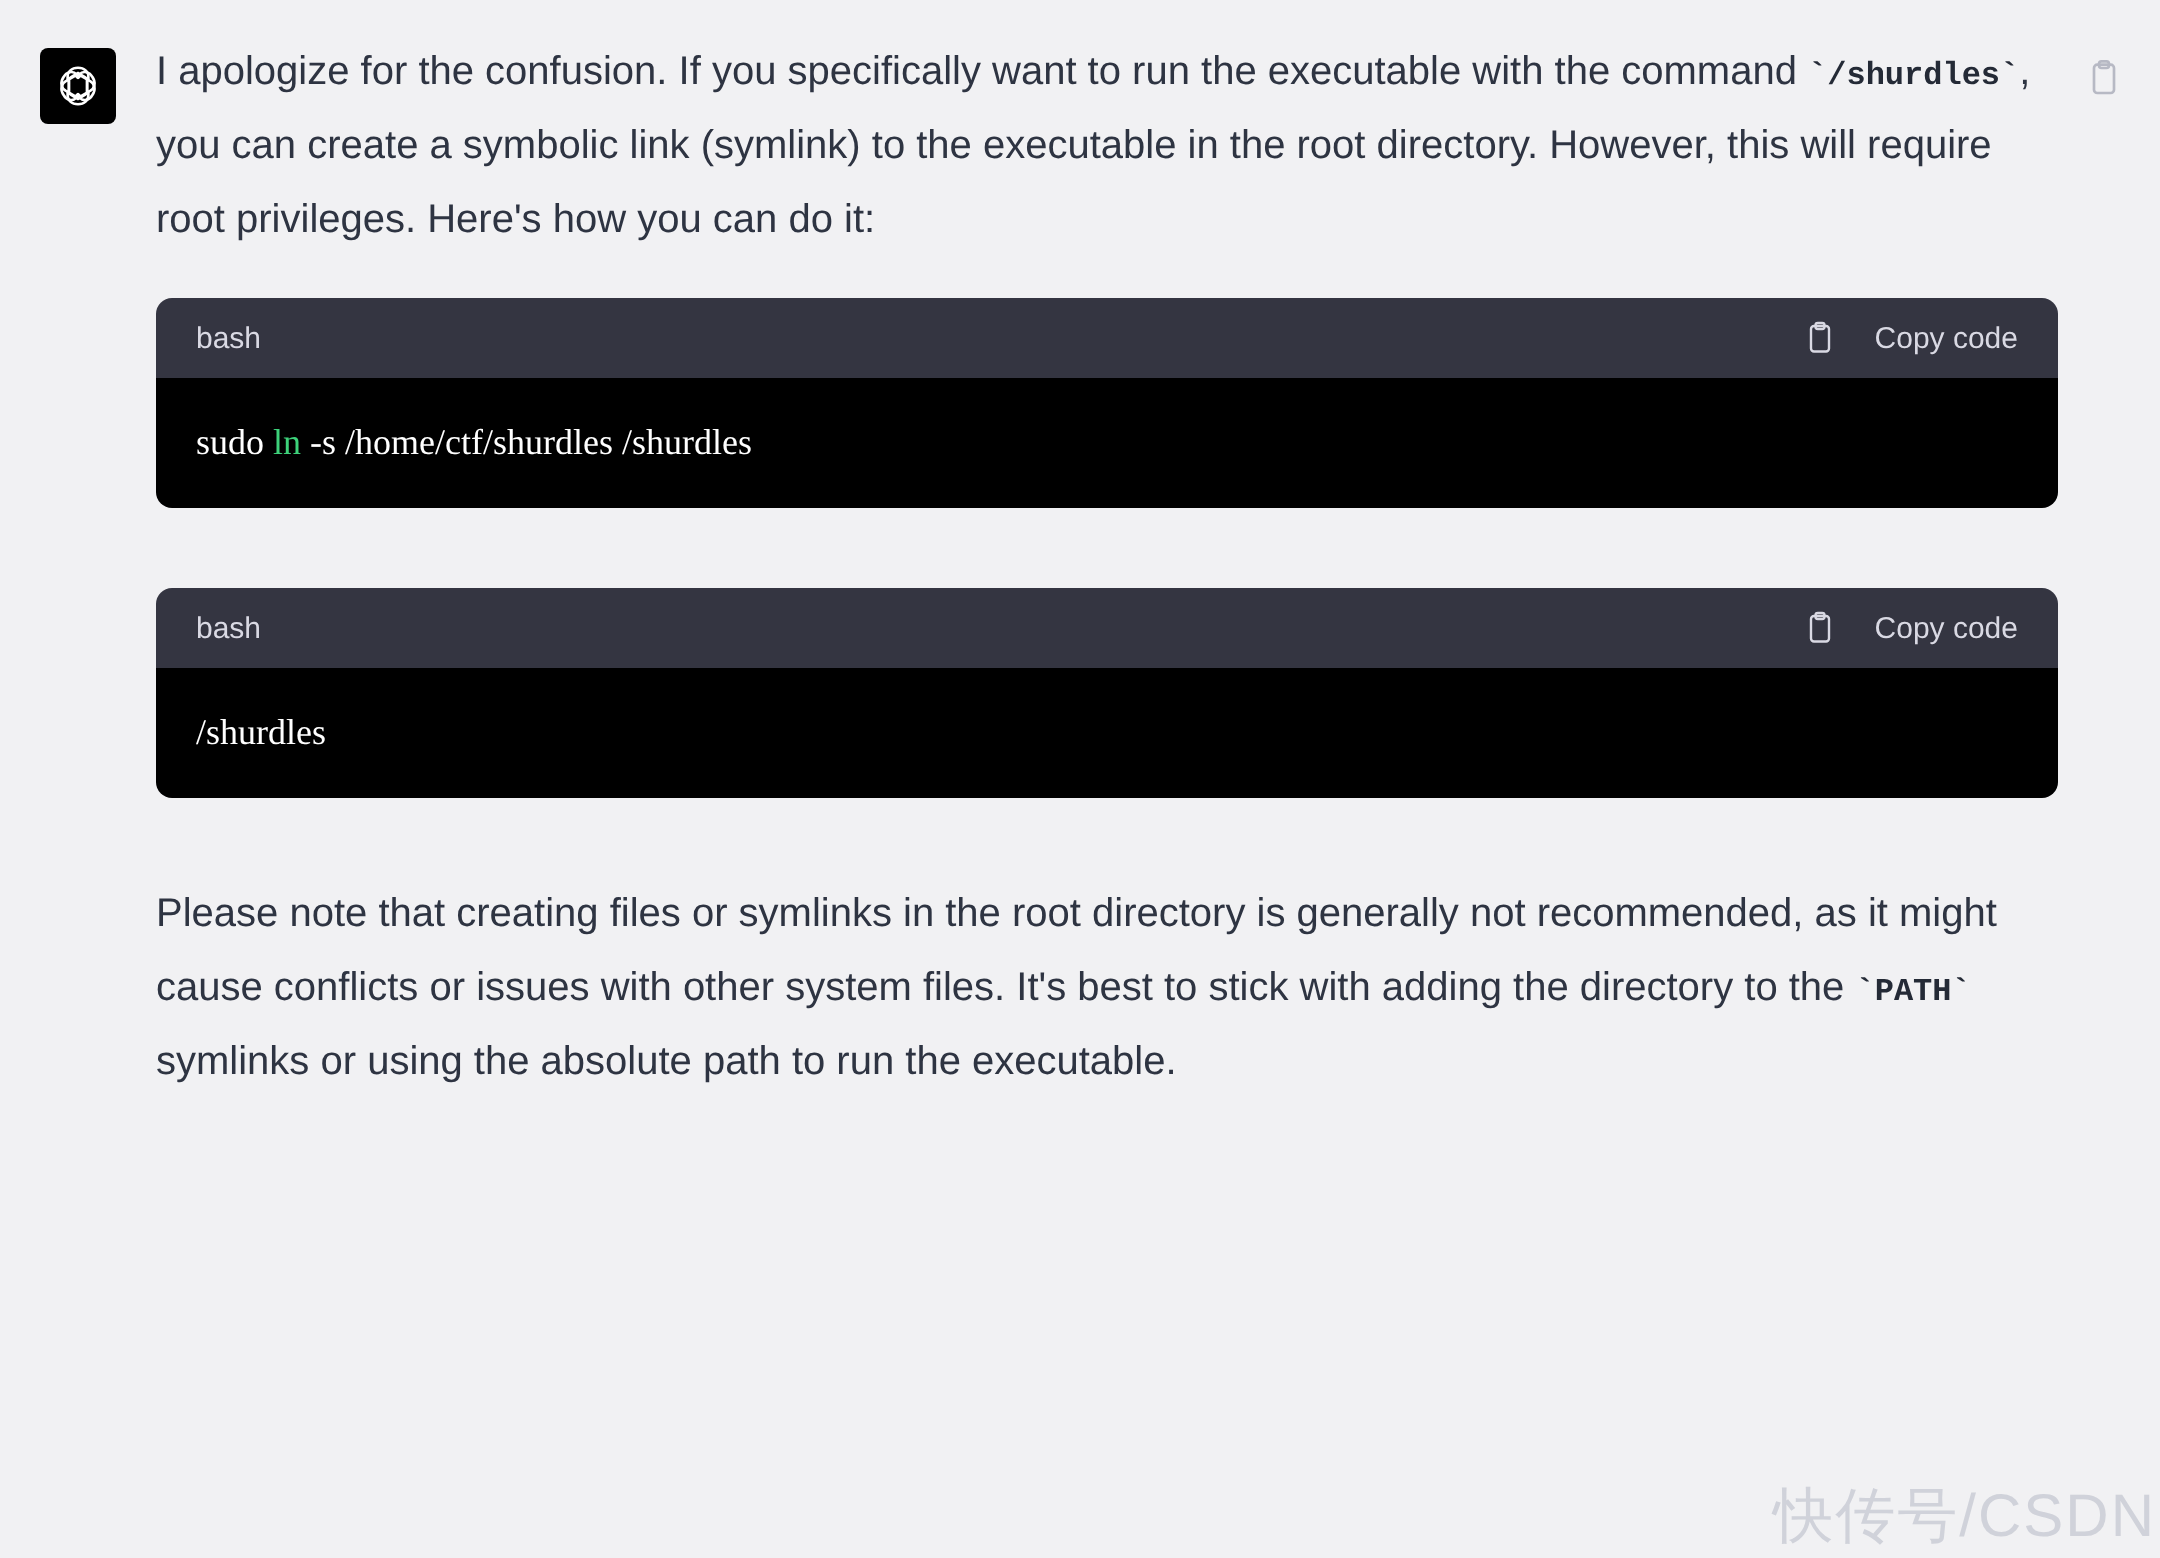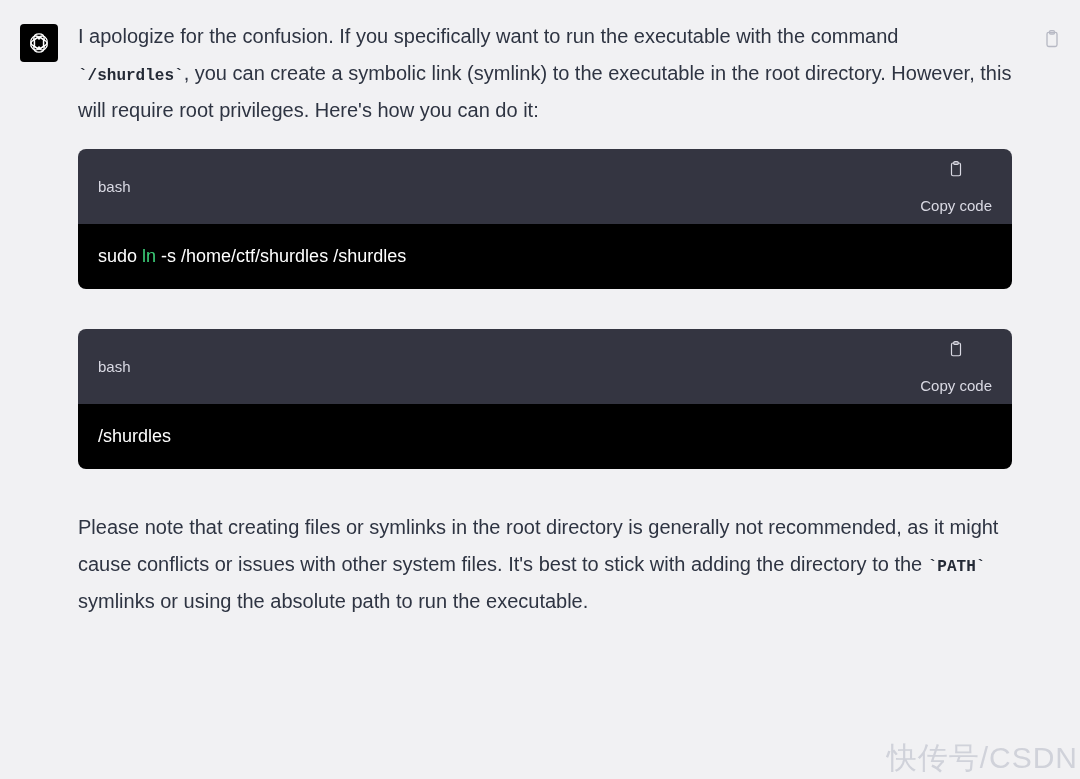--- a/index.html
+++ b/index.html
@@ -7,21 +7,21 @@
     background: #f1f1f3;
     font-family: -apple-system, BlinkMacSystemFont, "Segoe UI", Helvetica, Arial, sans-serif;
     color: #2a3040;
     width: 1080px;
     height: 779px;
     position: relative;
     overflow: hidden;
   }
   .container {
     display: flex;
-    padding: 18px 28px 0 20px;
+    padding: 18px 11px 0 20px;
     gap: 20px;
     align-items: flex-start;
   }
   .avatar {
     width: 38px;
     height: 38px;
     background: #000;
     border-radius: 4px;
     display: flex;
     align-items: center;
@@ -59,27 +59,26 @@
     align-items: center;
     padding: 10px 20px;
     font-size: 15px;
   }
   .copy-group {
     display: flex;
     align-items: center;
     gap: 18px;
     cursor: pointer;
     color: #d9d9e3;
-    flex-direction: column;
   }
   .copy-group svg { width: 18px; height: 20px; }
   .code-body {
     background: #000;
     padding: 22px 20px;
-    font-family: Liberation Sans, sans-serif;
+    font-family: Liberation Serif, serif;
     font-size: 18px;
     color: #fff;
     white-space: pre;
   }
   .tok-cmd { color: #fff; }
   .tok-bi { color: #3dd17a; }
   .top-clip {
     position: absolute;
     top: 28px;
     right: 18px;

